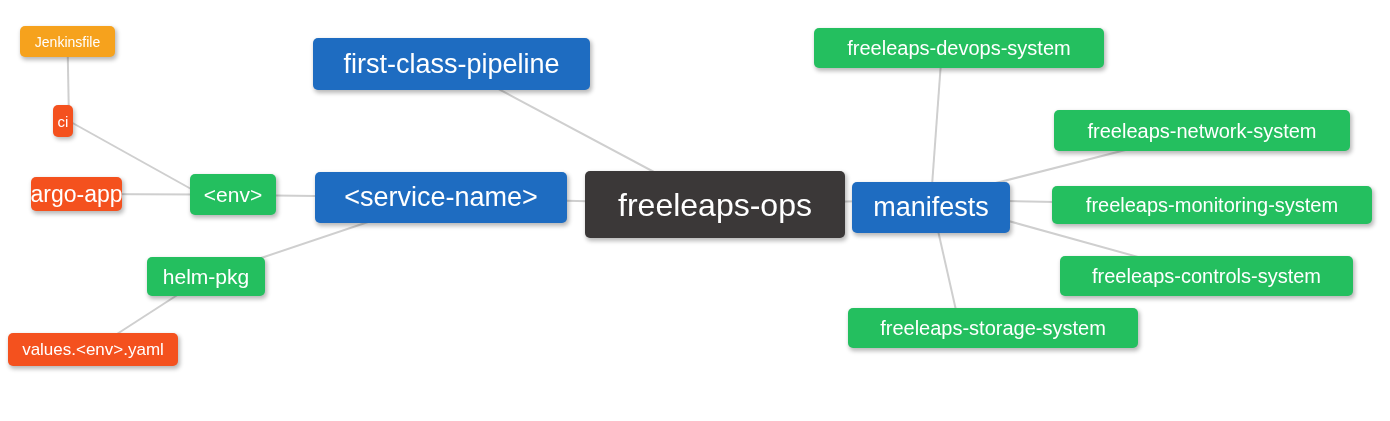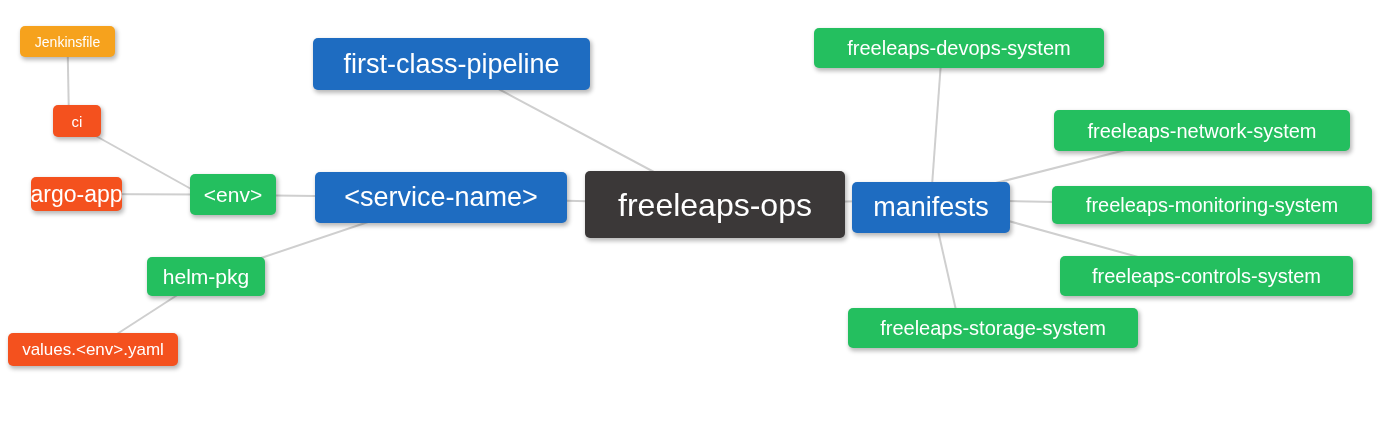--- a/index.html
+++ b/index.html
@@ -50,21 +50,21 @@
       <line x1="451.5" y1="64" x2="715" y2="204.5" stroke="#cfcfcf" stroke-width="2"></line>
       <line x1="441" y1="197.5" x2="715" y2="204.5" stroke="#cfcfcf" stroke-width="2"></line>
       <line x1="715" y1="204.5" x2="931" y2="199.5" stroke="#cfcfcf" stroke-width="2"></line>
       <line x1="931" y1="199.5" x2="942" y2="48" stroke="#cfcfcf" stroke-width="2"></line>
       <line x1="931" y1="199.5" x2="1202" y2="130.5" stroke="#cfcfcf" stroke-width="2"></line>
       <line x1="931" y1="199.5" x2="1212" y2="205" stroke="#cfcfcf" stroke-width="2"></line>
       <line x1="931" y1="199.5" x2="1206.5" y2="276" stroke="#cfcfcf" stroke-width="2"></line>
       <line x1="931" y1="199.5" x2="960" y2="328" stroke="#cfcfcf" stroke-width="2"></line>
     </svg>
 <div class="node" style="left: 20px; top: 26px; width: 95px; height: 31px; font-size: 14px; background: rgb(246, 162, 29); color: rgb(255, 255, 255);">Jenkinsfile</div>
-    <div class="node" style="left: 53px; top: 105px; width: 48px; height: 32px; font-size: 15px; background: rgb(244, 81, 30); color: rgb(255, 255, 255);">ci</div>
+    <div class="node" style="left: 53px; top: 105px; width: 20px; height: 32px; font-size: 15px; background: rgb(244, 81, 30); color: rgb(255, 255, 255);">ci</div>
     <div class="node" style="left: 31px; top: 177px; width: 91px; height: 34px; font-size: 23px; background: rgb(244, 81, 30); color: rgb(255, 255, 255);">argo-app</div>
     <div class="node" style="left: 158px; top: 174px; width: 86px; height: 41px; font-size: 21px; background: rgb(36, 191, 95); color: rgb(255, 255, 255); margin-left: 32px;">&lt;env&gt;</div>
     <div class="node" style="left: 147px; top: 257px; width: 118px; height: 39px; font-size: 21px; background: rgb(36, 191, 95); color: rgb(255, 255, 255);">helm-pkg</div>
     <div class="node" style="left: 8px; top: 333px; width: 170px; height: 33px; font-size: 17px; background: rgb(244, 81, 30); color: rgb(255, 255, 255);">values.&lt;env&gt;.yaml</div>
     <div class="node" style="left: 313px; top: 38px; width: 277px; height: 52px; font-size: 27px; background: rgb(30, 108, 193); color: rgb(255, 255, 255);">first-class-pipeline</div>
     <div class="node" style="left: 315px; top: 172px; width: 252px; height: 51px; font-size: 27px; background: rgb(30, 108, 193); color: rgb(255, 255, 255);">&lt;service-name&gt;</div>
     <div class="node" style="left: 585px; top: 171px; width: 260px; height: 67px; font-size: 32px; background: rgb(59, 56, 56); color: rgb(255, 255, 255);">freeleaps-ops</div>
     <div class="node" style="left: 852px; top: 182px; width: 158px; height: 51px; font-size: 27px; background: rgb(30, 108, 193); color: rgb(255, 255, 255);">manifests</div>
     <div class="node" style="left: 797px; top: 28px; width: 290px; height: 40px; font-size: 20px; background: rgb(36, 191, 95); color: rgb(255, 255, 255); margin-left: 17px;">freeleaps-devops-system</div>
     <div class="node" style="left: 1054px; top: 110px; width: 296px; height: 41px; font-size: 20px; background: rgb(36, 191, 95); color: rgb(255, 255, 255);">freeleaps-network-system</div>

